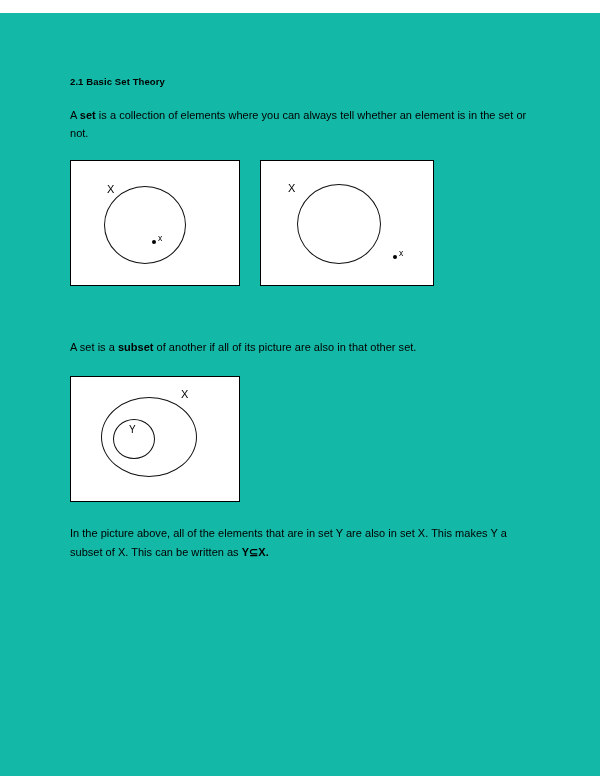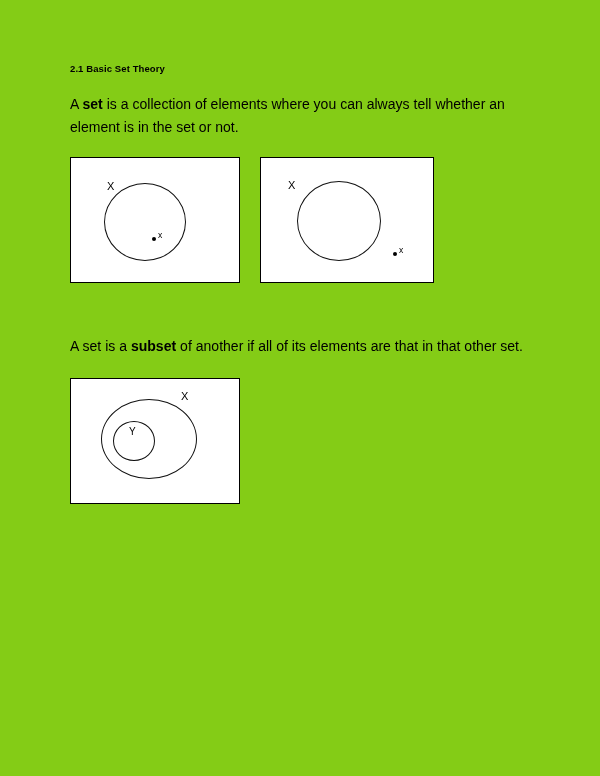--- a/index.html
+++ b/index.html
@@ -11,36 +11,37 @@
     width: 600px;
     height: 776px;
     font-family: "Liberation Sans", sans-serif;
     color: #000000;
     position: relative;
     overflow: hidden;
   }
   .page {
     position: absolute;
     inset: 0;
-    background: #84cc16;
+    background: #14b8a6;
+    margin-top: 13px;
   }
   .content {
     position: absolute;
     left: 70px;
     top: 63px;
     width: 462px;
   }
   .section-heading {
     font-size: 9.5px;
     font-weight: bold;
     letter-spacing: 0.1px;
     margin: 0 0 19px 0;
   }
   .para {
-    font-size: 14px;
+    font-size: 11px;
     line-height: 1.65;
     margin: 0;
     letter-spacing: 0.02px;
   }
   .para b { font-weight: bold; }
   .spacer-14 { height: 14px; }
   .spacer-20 { height: 20px; }
 
   
   .figure-row {
@@ -131,26 +132,27 @@
       </div>
 
     </div>
 
 
     <div class="spacer-14"></div>
 
 
     <div class="spacer-20"></div>
 
-    <p class="para"><span>A set is a </span><b>subset</b><span> of another if all of its elements are that in that other set.</span></p>
+    <p class="para"><span>A set is a </span><b>subset</b><span> of another if all of its picture are also in that other set.</span></p>
 
     <div class="figure-row fig-single">
       <div class="fig-box fig-c">
         <div class="circle f3-outer"></div>
         <div class="circle f3-inner"></div>
         <div class="lbl lbl-big f3-X">X</div>
         <div class="lbl f3-Y">Y</div>
       </div>
     </div>
 
+    <p class="para bottom-para"><span>In the picture above, all of the elements that are in set Y are also in set X.  This makes Y a subset of X. This can be written as </span><b>Y⊆X.</b></p>
 
   </div>
 </div>
 
 </body></html>

